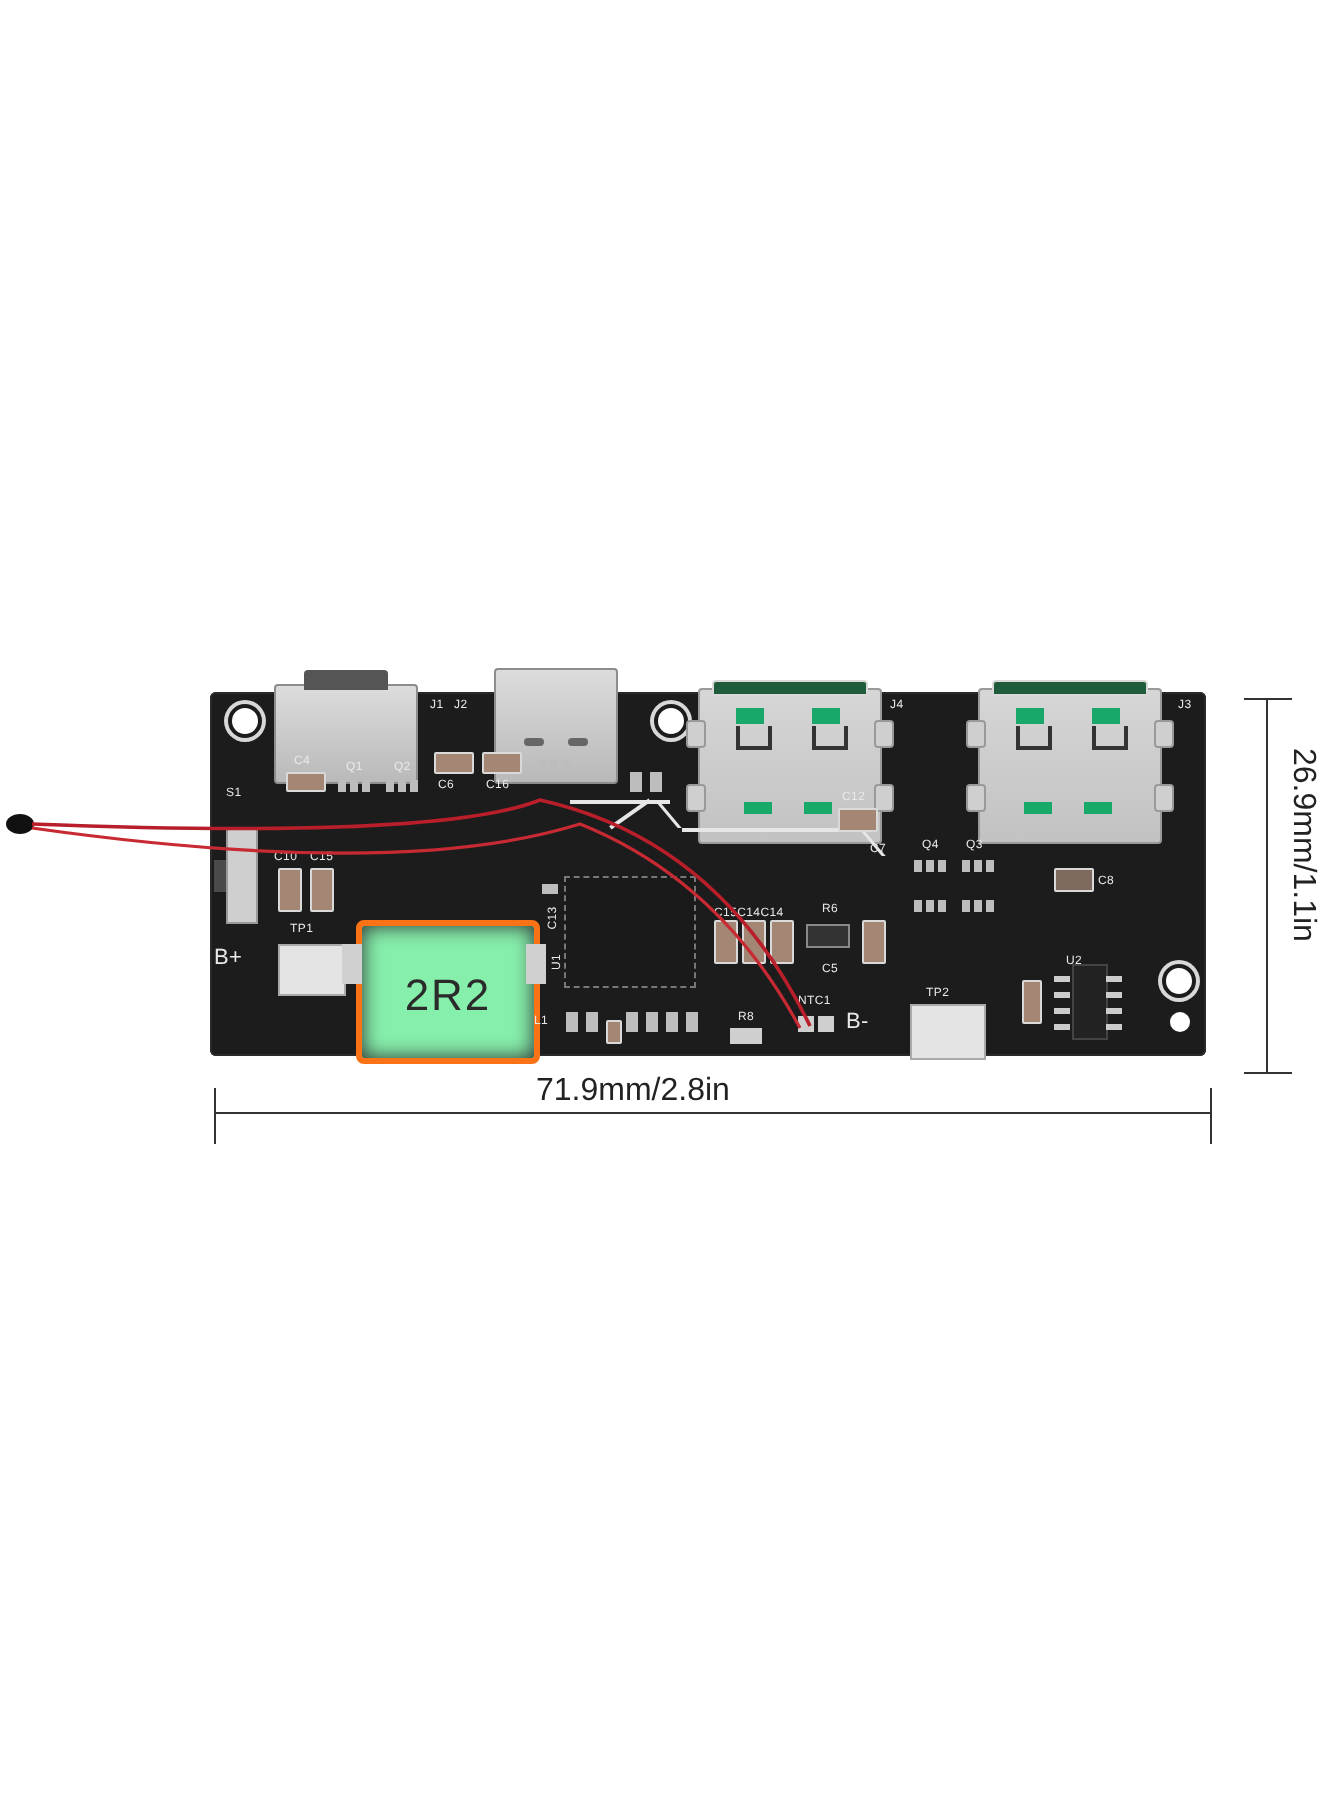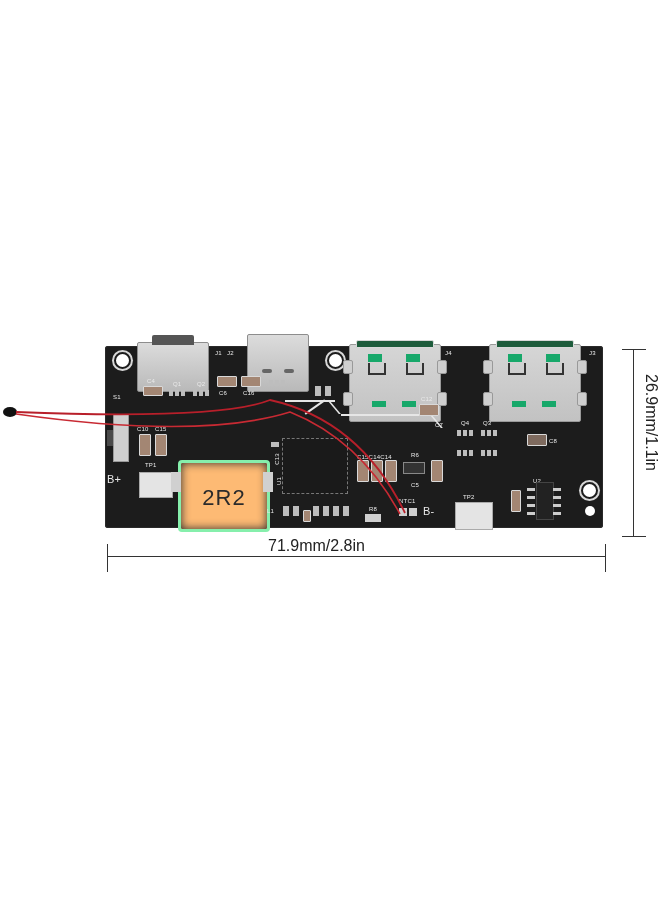--- a/index.html
+++ b/index.html
@@ -11,21 +11,21 @@
   .hole{position:absolute;border-radius:50%;background:#fff;border:2px solid #1c1c1c;box-shadow:0 0 0 2px #d8d8d8;}
   .hole.plain{box-shadow:none;border:none;}
   .port{position:absolute;background:linear-gradient(#dcdcdc,#b9b9b9);border:1px solid #8d8d8d;border-radius:2px;}
   .usb{position:absolute;background:linear-gradient(#d6d6d6,#c2c2c2);border:1px solid #9a9a9a;border-radius:2px;}
   .usb .cap{position:absolute;left:6px;right:6px;top:-5px;height:6px;background:#1e5c3c;border-radius:2px 2px 0 0;}
   .usb .pin{position:absolute;width:14px;height:10px;border:2px solid #333;border-top:none;top:18px;}
   .usb .pad{position:absolute;width:14px;height:8px;background:#17a86a;}
   .usb .pad.top{top:9px;}
   .usb .pad.bot{bottom:14px;height:6px;}
   .tab{position:absolute;width:8px;height:12px;background:#cfcfcf;border:1px solid #999;border-radius:2px;}
-  .inductor{position:absolute;left:73px;top:114px;width:86px;height:66px;background:#fdba74;border:3px solid #86efac;border-radius:4px;box-shadow:inset 0 0 10px #2a2a2a;}
+  .inductor{position:absolute;left:73px;top:114px;width:86px;height:66px;background:#86efac;border:3px solid #f97316;border-radius:4px;box-shadow:inset 0 0 10px #2a2a2a;}
   .inductor span{position:absolute;left:0;right:0;top:22px;text-align:center;font-family:"Liberation Sans",sans-serif;font-size:22px;color:#2b2b2b;letter-spacing:1px;}
   .ind-pad{position:absolute;width:10px;height:20px;background:#d0d0d0;top:136px;}
   .ic{position:absolute;left:177px;top:92px;width:64px;height:54px;border:1px dashed #777;background:#1a1a1a;}
   .cap{position:absolute;background:#a38673;border:1px solid #d9d9d9;border-radius:1px;}
   .smd{position:absolute;width:4px;height:6px;background:#bdbdbd;}
   .tp{position:absolute;background:#e4e4e4;border:1px solid #aaa;}
   .trace{position:absolute;background:#e6e6e6;}
   .dim-line{position:absolute;background:#333;}
   .dim-text{position:absolute;color:#222;font-family:"Liberation Sans",sans-serif;font-size:16px;white-space:nowrap;}
   .dim-text.vert{transform:rotate(90deg);transform-origin:left top;}

